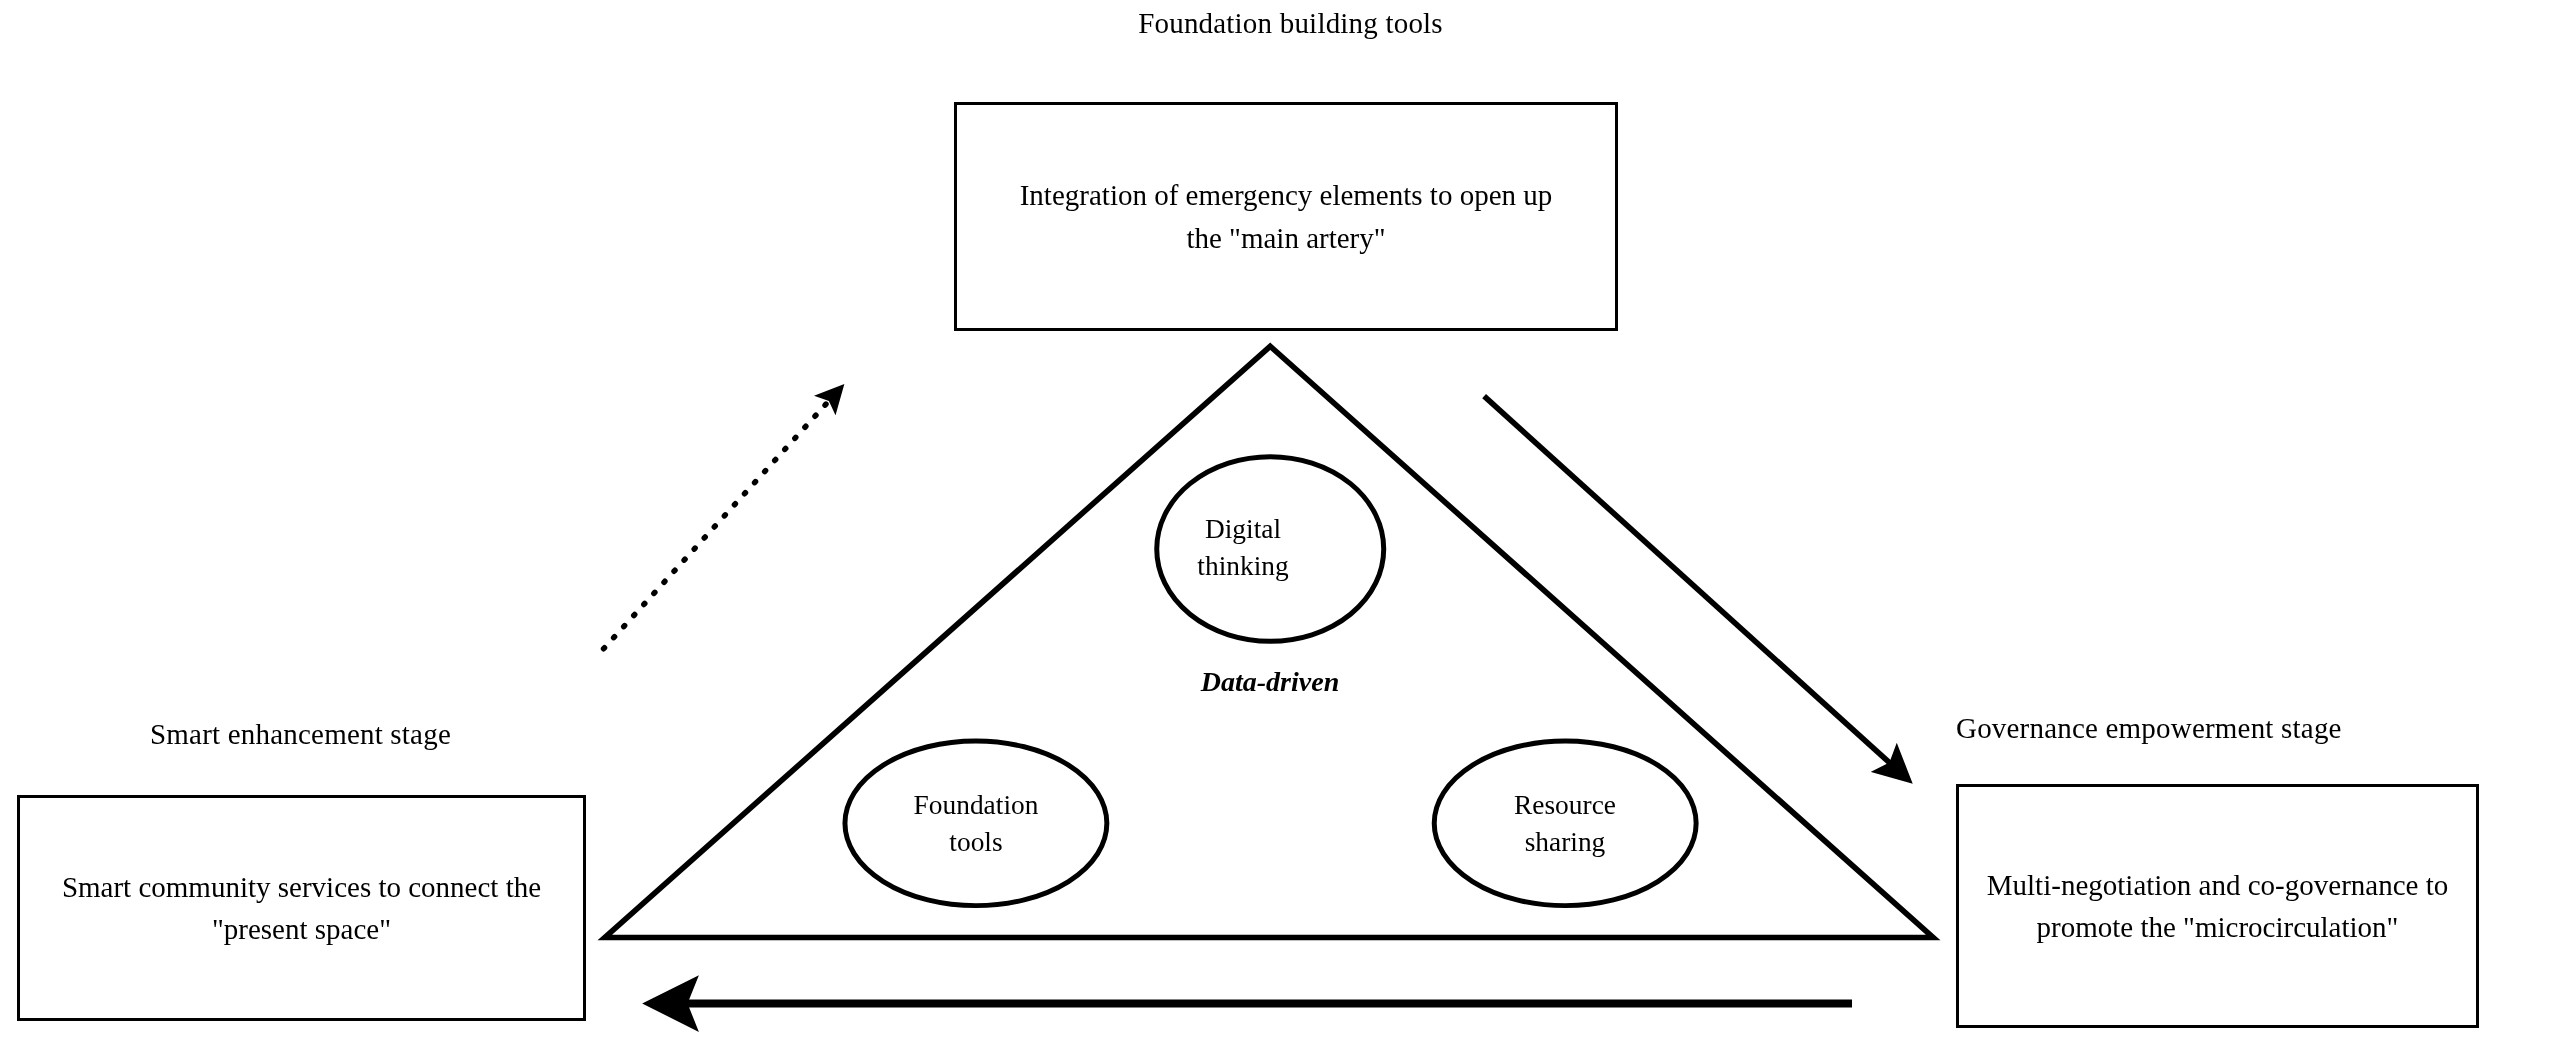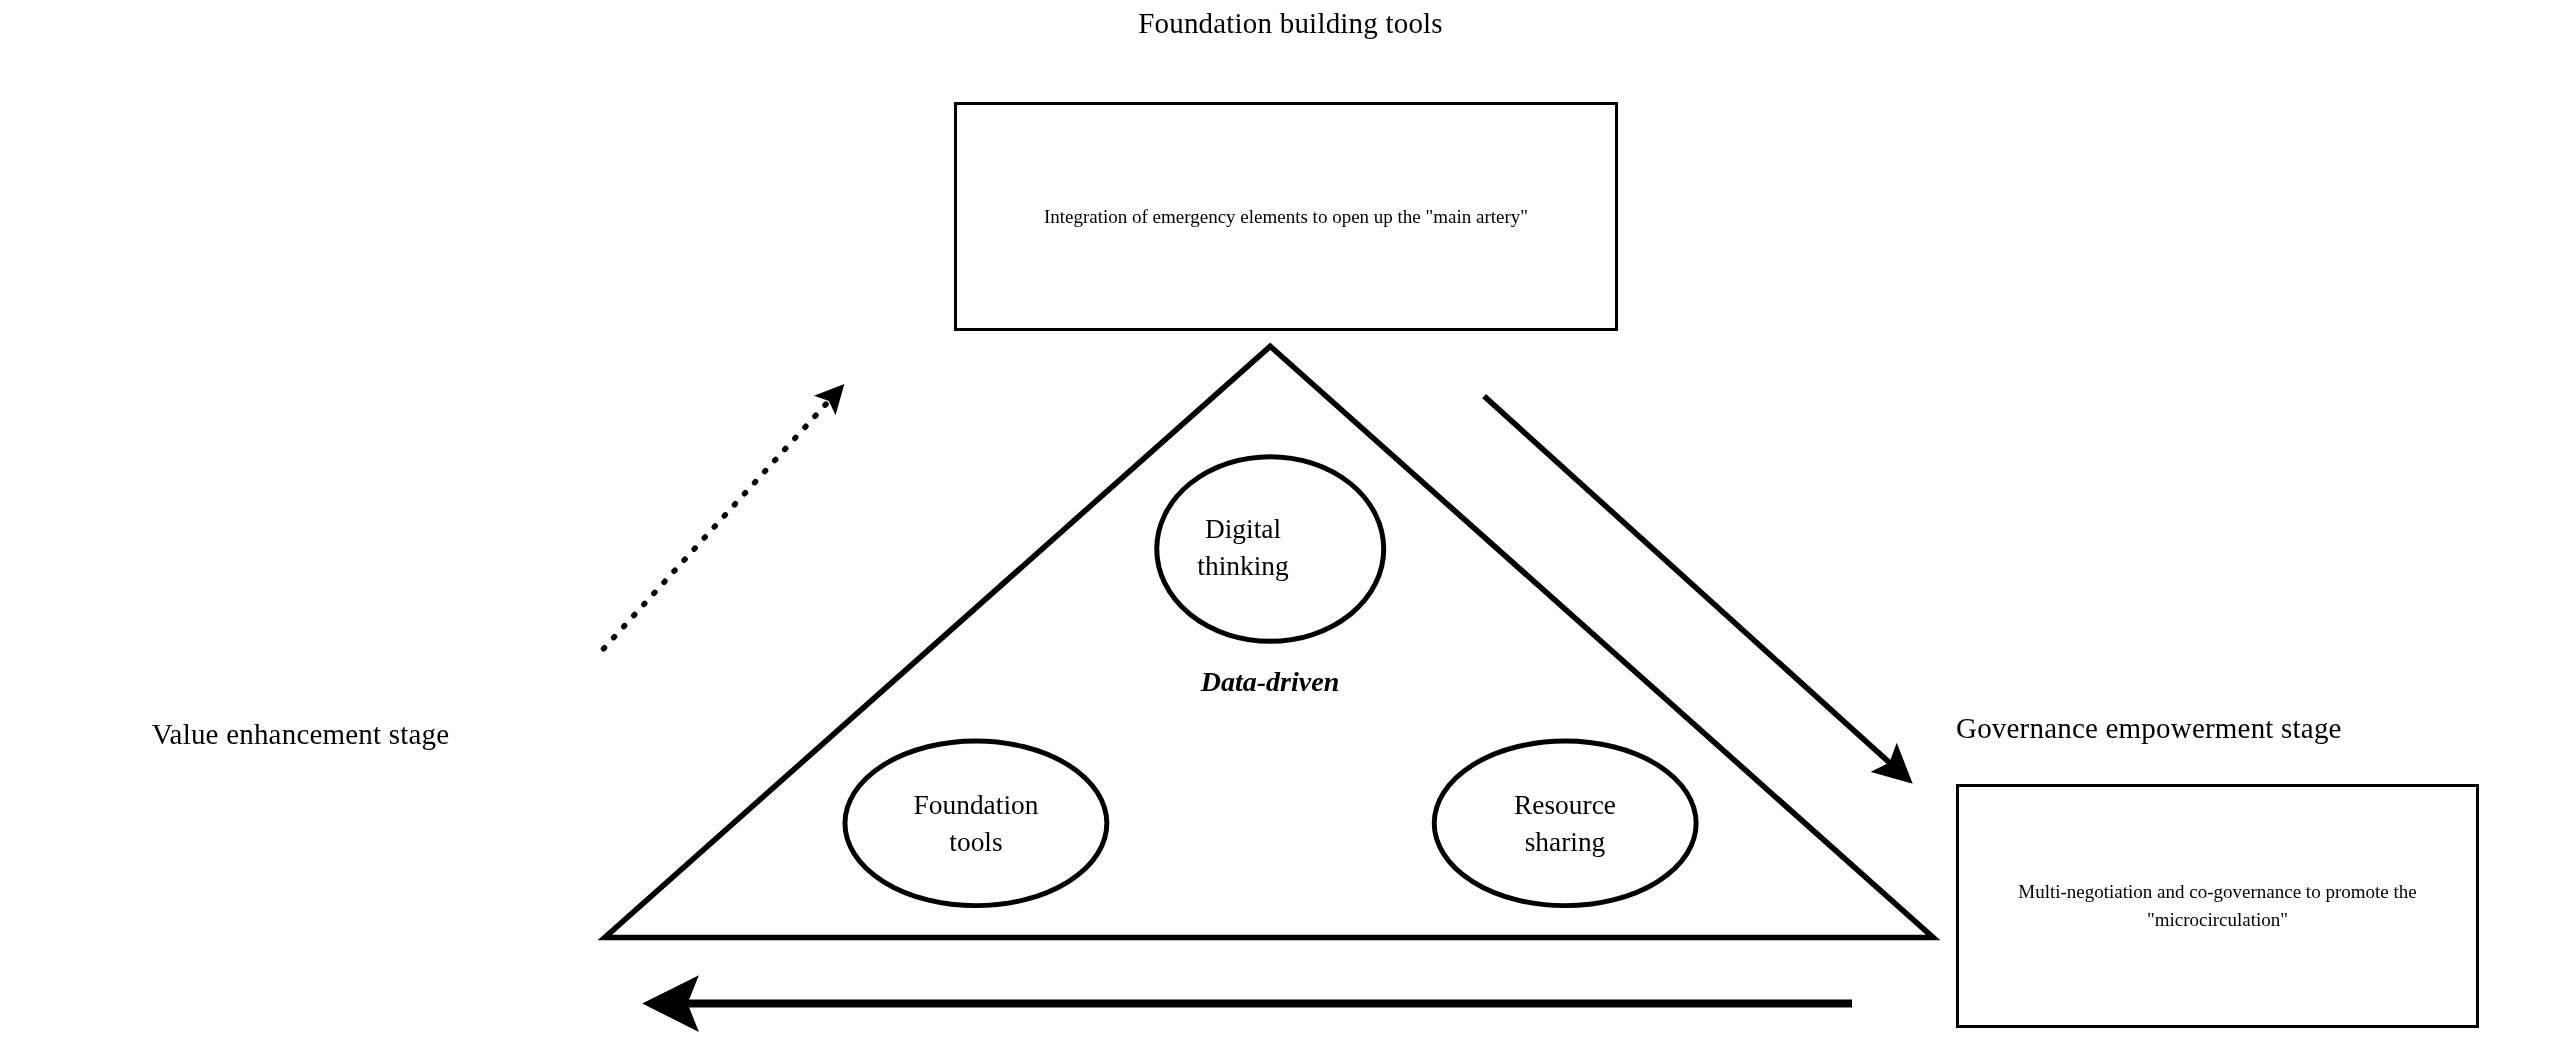--- a/index.html
+++ b/index.html
@@ -52,21 +52,21 @@
     box-sizing: border-box;
     border: 3.1px solid #000000;
     background: #ffffff;
     display: flex;
     align-items: center;
     justify-content: center;
     text-align: center;
     z-index: 5;
   }
   .node-box .box-text {
-    font-size: 19px;
+    font-size: 29px;
     line-height: 1.45;
     padding: 0 11.2px;
   }
   #box-top {
     left: 954px;
     top: 102px;
     width: 664px;
     height: 229px;
   }
   #box-top .box-text { width: 549px; }
@@ -154,28 +154,31 @@
 
     <line x1="968" y1="1040" x2="1348" y2="622" stroke="#000000" stroke-width="9" stroke-dasharray="2 22" stroke-linecap="round" marker-end="url(#arrowhead-dotted)"></line>
 
     <line x1="2380" y1="635" x2="3058" y2="1248" stroke="#000000" stroke-width="9" marker-end="url(#arrowhead-solid)"></line>
 
     <line x1="2970" y1="1609" x2="1048" y2="1609" stroke="#000000" stroke-width="13" marker-end="url(#arrowhead-solid)"></line>
   </svg>
 
   <div class="stage-label" id="label-foundation">Foundation building tools</div>
 
-  <div class="stage-label" id="label-value">Value enhancement stage</div>
+  <div class="stage-label" id="label-value">Smart enhancement stage</div>
 
   <div class="stage-label" id="label-governance">Governance empowerment stage</div>
 
   <div class="node-box" id="box-top">
     <div class="box-text">Integration of emergency elements to open up the "main artery"</div>
   </div>
 
+  <div class="node-box" id="box-left">
+    <div class="box-text">Smart community services to connect the "present space"</div>
+  </div>
 
   <div class="node-box" id="box-right">
     <div class="box-text">Multi-negotiation and co-governance to promote the "microcirculation"</div>
   </div>
 
   <div class="ellipse-label" id="label-digital-thinking">
     <div>Digital</div>
     <div>thinking</div>
   </div>
 

